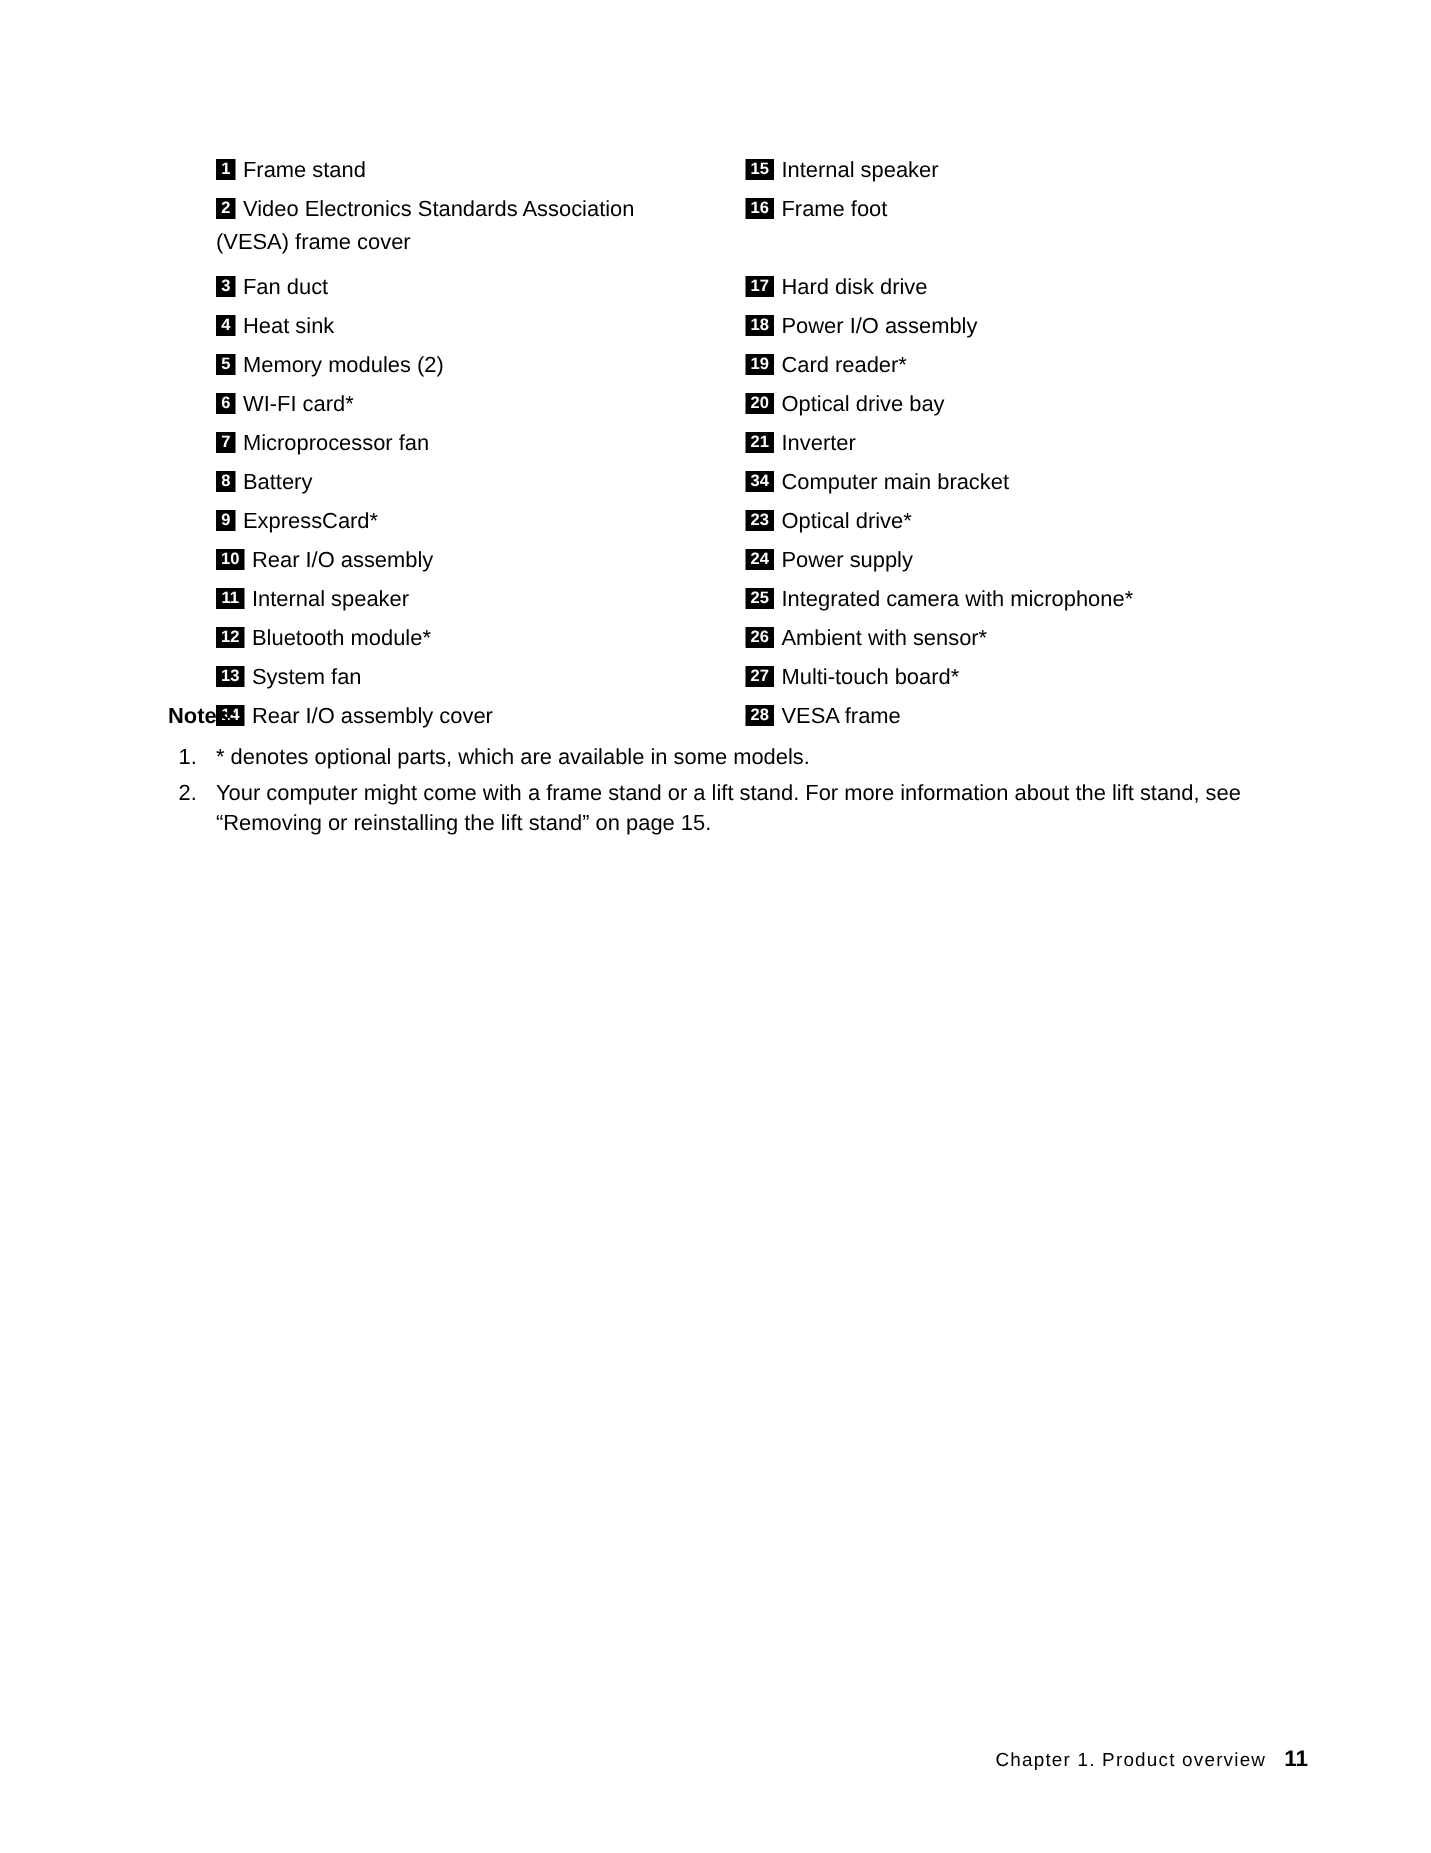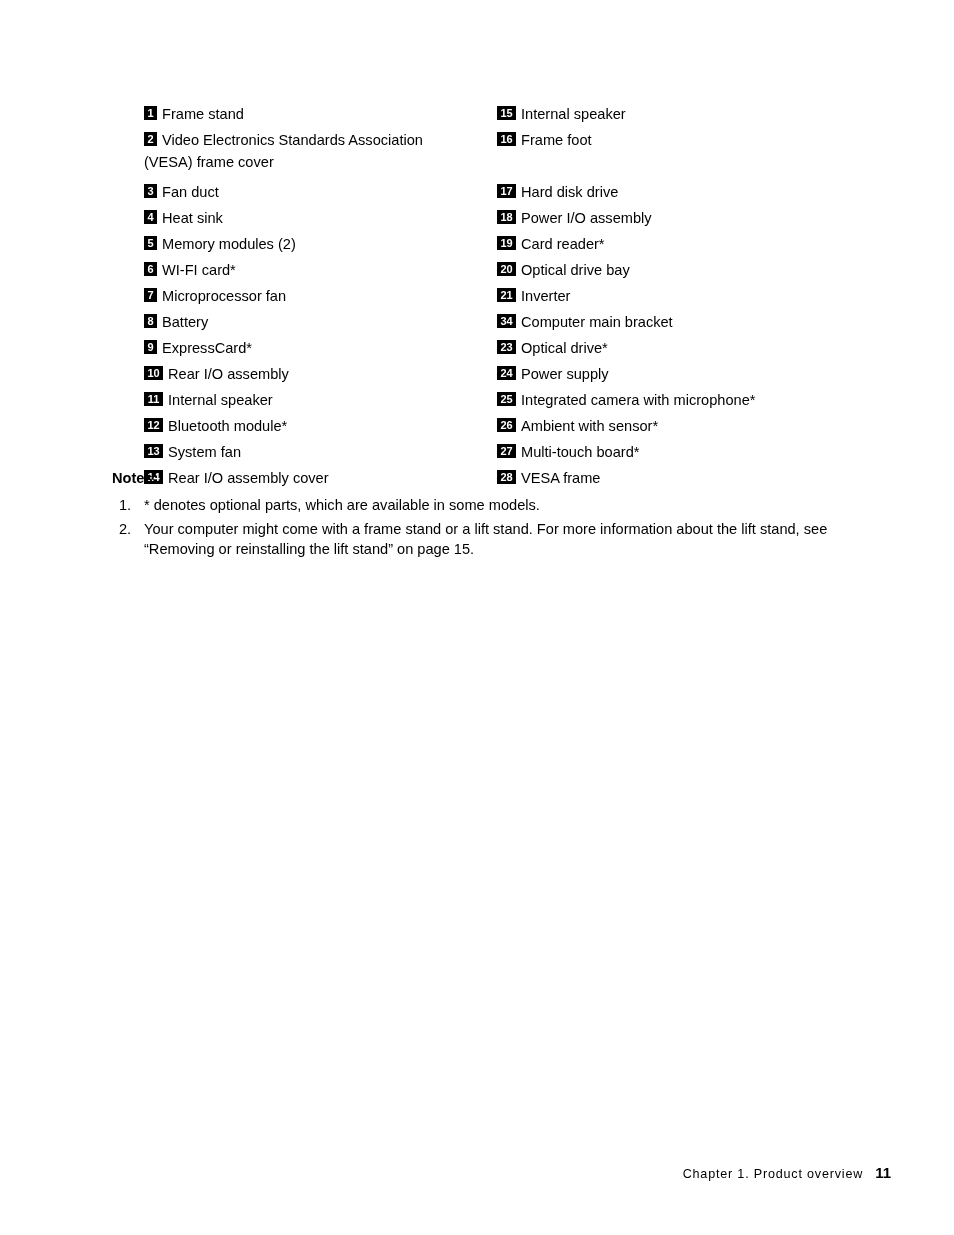--- a/index.html
+++ b/index.html
@@ -108,21 +108,20 @@
   }
 
   
   .footer {
     position: absolute;
     left: 0;
     top: 1164px;
     width: 872px;
     text-align: right;
     font-size: 12.6px;
-    margin-left: 19px;
   }
   .footer .chapter {
     letter-spacing: 0.8px;
   }
   .footer .pageno {
     font-weight: bold;
     font-size: 15px;
     margin-left: 12px;
     letter-spacing: 0;
   }

